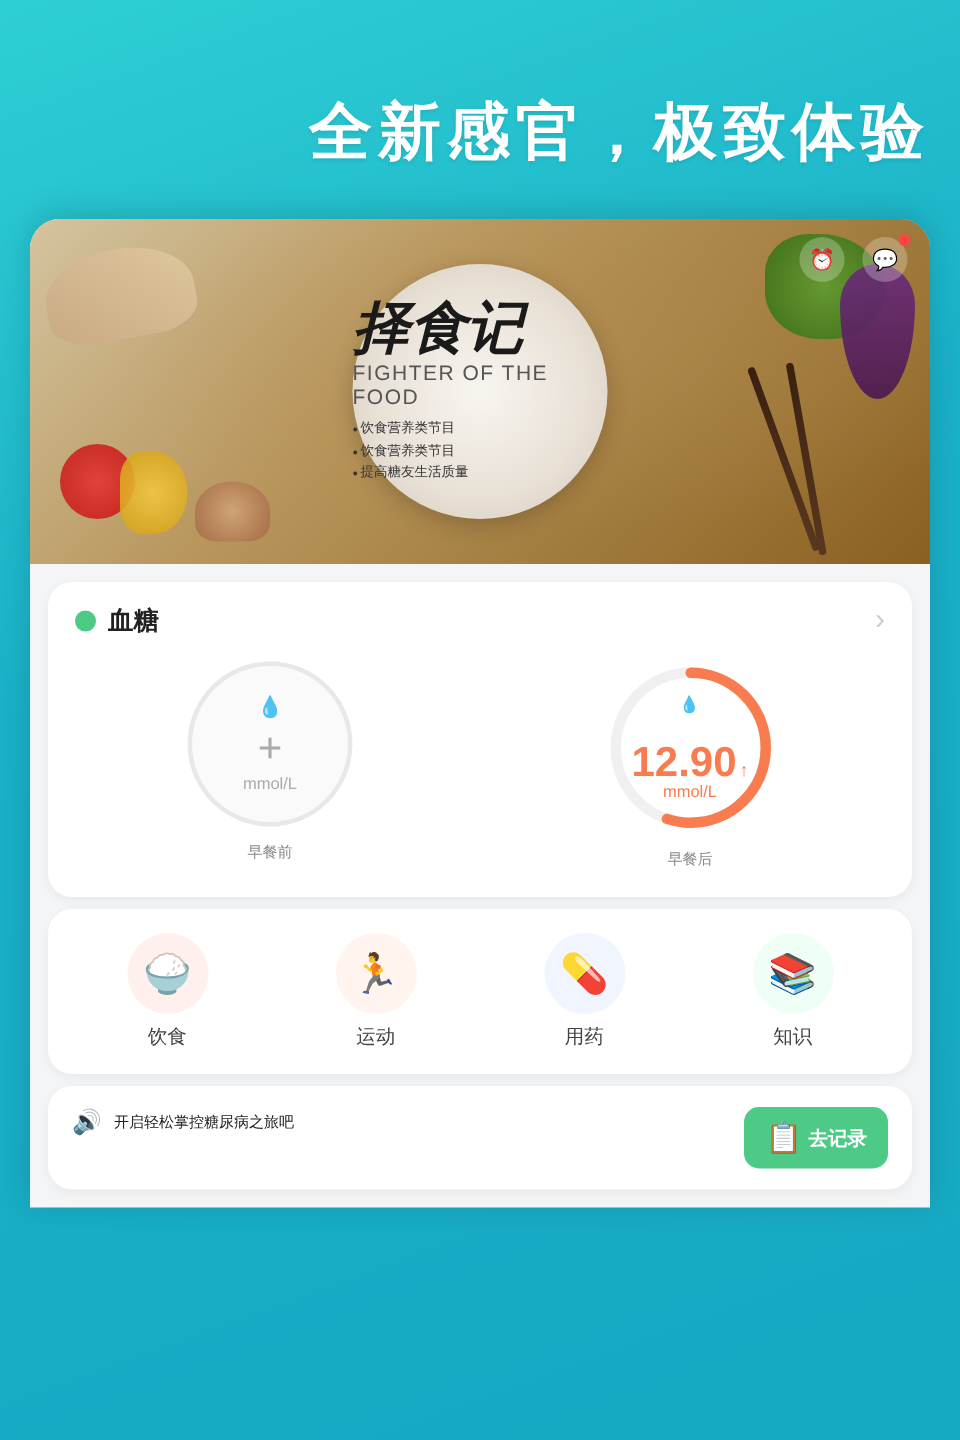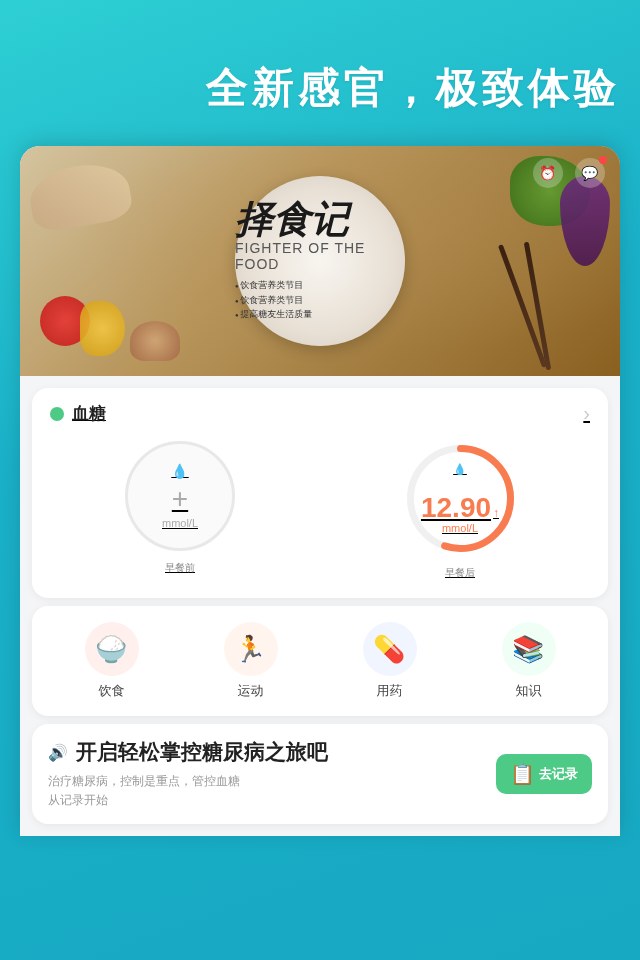--- a/index.html
+++ b/index.html
@@ -180,21 +180,20 @@
     }
     .banner-icon { position: relative; }
 
     
     .blood-sugar-card {
       background: white;
       margin: 12px 12px 8px;
       border-radius: 16px;
       padding: 14px 18px 18px;
       box-shadow: 0 2px 8px rgba(0,0,0,0.06);
-      text-decoration: underline;
     }
     .card-header {
       display: flex;
       align-items: center;
       justify-content: space-between;
       margin-bottom: 16px;
     }
     .card-header-left {
       display: flex;
       align-items: center;
@@ -336,22 +335,22 @@
       display: flex;
       align-items: center;
       gap: 8px;
       margin-bottom: 6px;
     }
     .speaker-icon {
       color: #4dca85;
       font-size: 16px;
     }
     .info-title {
-      font-size: 21px;
-      font-weight: 700;
+      font-size: 10px;
+      font-weight: 400;
       color: #222;
     }
     .info-body {
       font-size: 12px;
       color: #999;
       line-height: 1.6;
     }
     .go-record-btn {
       background: #4dca85;
       color: white;
@@ -465,23 +464,20 @@
       <span class="nav-label">知识</span>
     </div>
   </div>
 
   <div class="info-card">
     <div class="info-content">
       <div class="info-header">
         <span class="speaker-icon">🔊</span>
         <span class="info-title">开启轻松掌控糖尿病之旅吧</span>
       </div>
-      <div class="info-body">
-        治疗糖尿病，控制是重点，管控血糖<br>从记录开始
-      </div>
     </div>
     <div class="go-record-btn">
       <span class="clipboard-icon">📋</span>
       <span>去记录</span>
     </div>
   </div>
 
 </div>
 
 </body></html>

